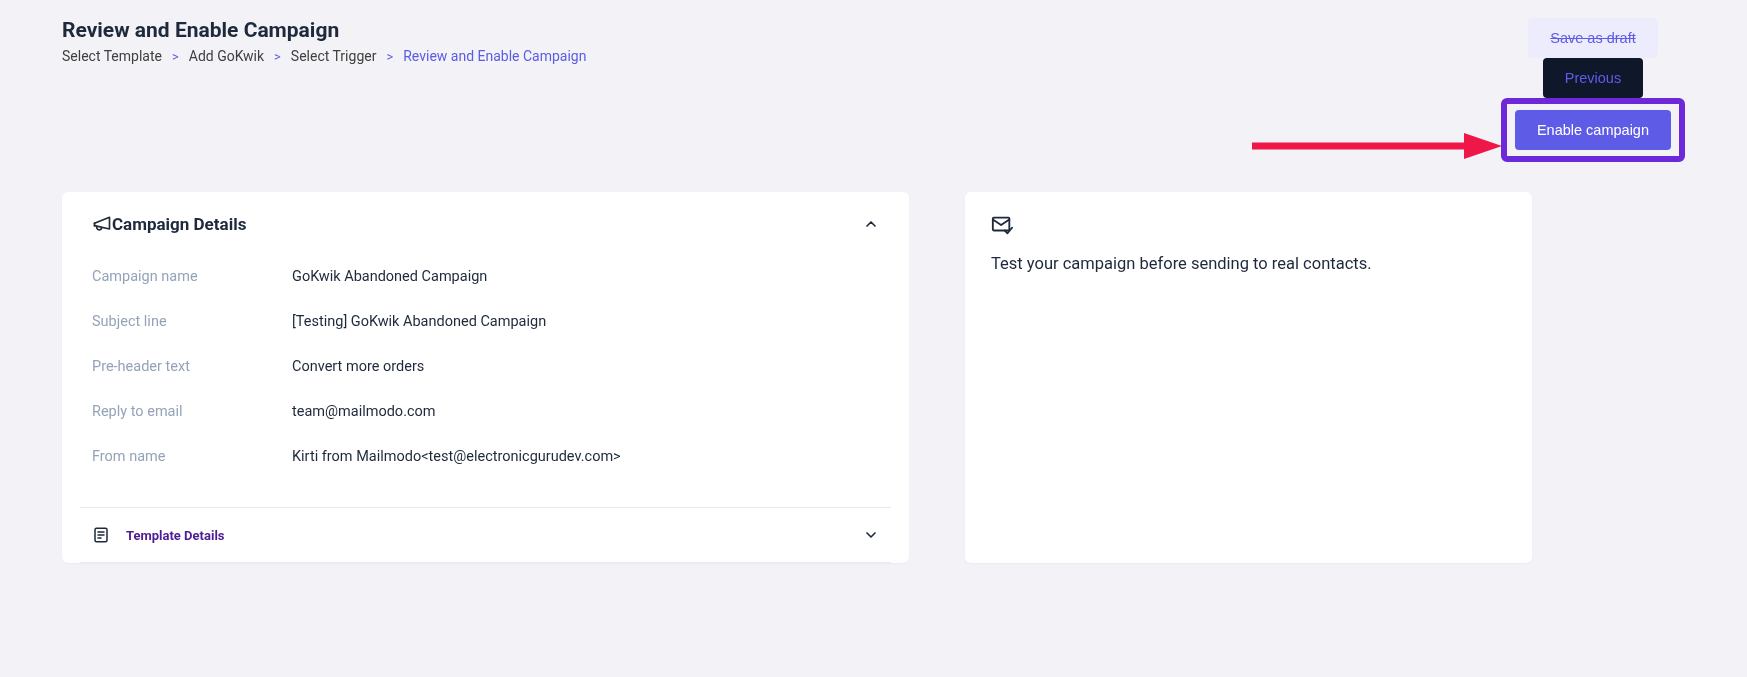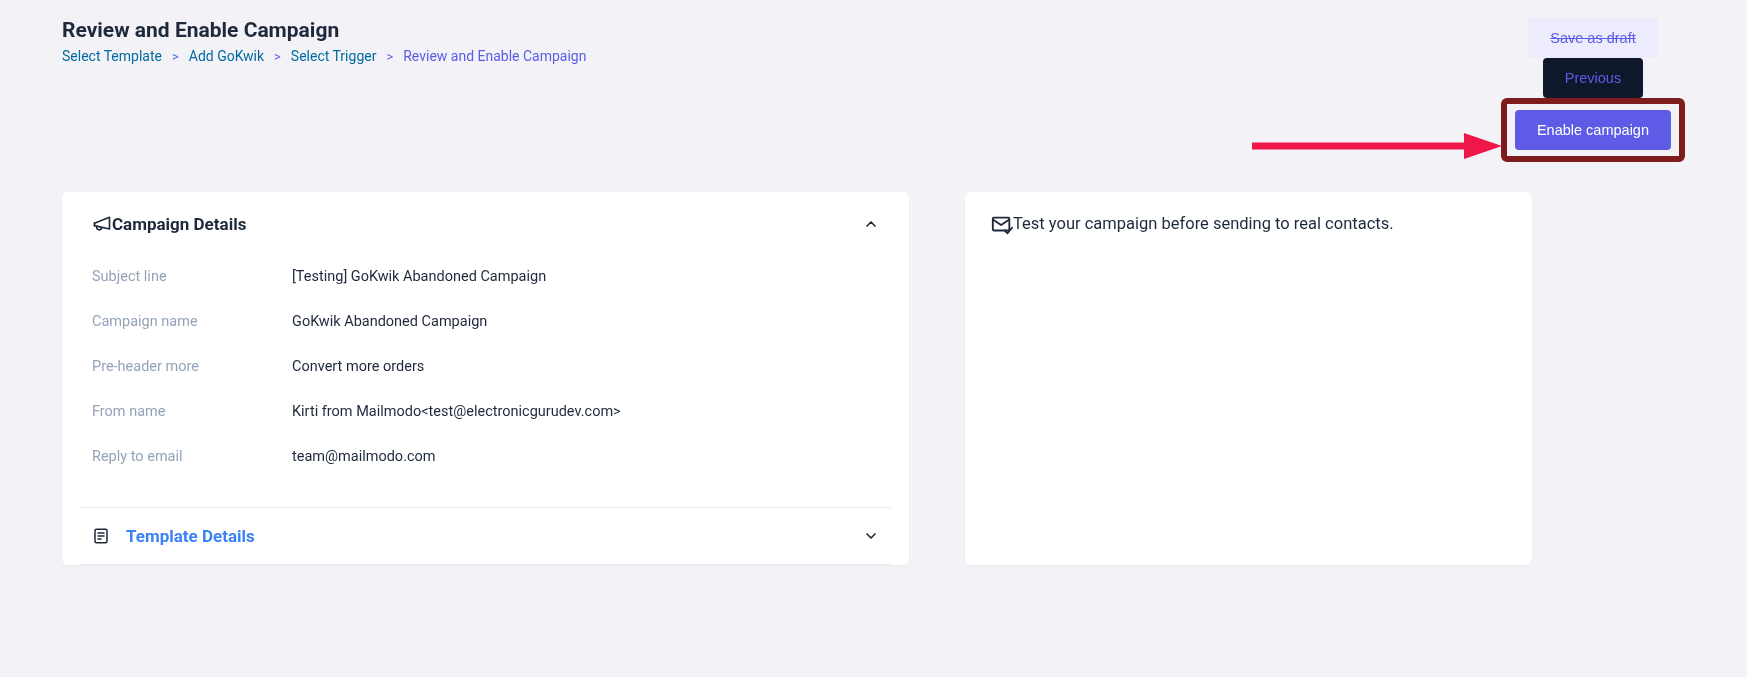--- a/index.html
+++ b/index.html
@@ -23,21 +23,21 @@
       color: #1e293b;
       margin-bottom: 6px;
     }
     .breadcrumb {
       font-size: 14px;
       color: #5a5ce6;
       display: flex;
       align-items: center;
       gap: 10px;
     }
-    .breadcrumb .bc-item { color: #0369a1; }
+    .breadcrumb .bc-item { color: #404040; }
     .breadcrumb .bc-item.current { color: #5a5ce6; }
     .breadcrumb .bc-sep { color: #5a5ce6; font-size: 13px; }
     .actions {
       display: flex;
       align-items: center;
       flex-direction: column;
     }
     .btn {
       font-size: 14.5px;
       padding: 12px 22px;
@@ -53,21 +53,21 @@
     }
     .btn-prev {
       background: #0f172a;
       color: #5e5ce6;
     }
     .btn-enable {
       background: #5e5ce6;
       color: #fff;
     }
     .highlight-box {
-      border: 6px solid #7f1d1d;
+      border: 6px solid #6d28d9;
       border-radius: 6px;
       padding: 6px 8px;
       display: flex;
       align-items: center;
       position: relative;
     }
     .arrow-pointer {
       position: absolute;
       left: -255px;
       top: 27px;
@@ -129,30 +129,32 @@
       margin: 0 18px;
     }
     .collapsed-header {
       display: flex;
       align-items: center;
       gap: 16px;
       padding: 18px 30px 18px 30px;
       cursor: pointer;
     }
     .collapsed-header .title {
-      font-size: 17px;
+      font-size: 13px;
       font-weight: 700;
-      color: #3b82f6;
+      color: #4c1d95;
       flex: 1;
     }
     .right-card {
       width: 567px;
       padding: 22px 26px;
       display: flex;
+      gap: 18px;
       align-items: flex-start;
+      flex-direction: column;
     }
     .test-text {
       font-size: 16.5px;
       color: #1e293b;
       margin-bottom: 8px;
     }
     .test-link {
       font-size: 14.5px;
       color: #5e5ce6;
       cursor: pointer;
@@ -200,38 +202,38 @@
       </span>
       <span class="title">Campaign Details</span>
       <span class="chev">
         <svg width="16" height="16" viewBox="0 0 24 24" fill="none" stroke="#1e293b" stroke-width="2.5" stroke-linecap="round" stroke-linejoin="round">
           <polyline points="18 15 12 9 6 15"></polyline>
         </svg>
       </span>
     </div>
     <div class="details-body">
       <div class="detail-row">
+        <div class="detail-label">Campaign name</div>
+        <div class="detail-value">GoKwik Abandoned Campaign</div>
+      </div>
+      <div class="detail-row">
         <div class="detail-label">Subject line</div>
         <div class="detail-value">[Testing] GoKwik Abandoned Campaign</div>
       </div>
       <div class="detail-row">
-        <div class="detail-label">Campaign name</div>
-        <div class="detail-value">GoKwik Abandoned Campaign</div>
-      </div>
-      <div class="detail-row">
-        <div class="detail-label">Pre-header more</div>
+        <div class="detail-label">Pre-header text</div>
         <div class="detail-value">Convert more orders</div>
+      </div>
+      <div class="detail-row">
+        <div class="detail-label">Reply to email</div>
+        <div class="detail-value">team@mailmodo.com</div>
       </div>
       <div class="detail-row">
         <div class="detail-label">From name</div>
         <div class="detail-value">Kirti from Mailmodo&lt;test@electronicgurudev.com&gt;</div>
-      </div>
-      <div class="detail-row">
-        <div class="detail-label">Reply to email</div>
-        <div class="detail-value">team@mailmodo.com</div>
       </div>
     </div>
 
     <div class="section-divider"></div>
     <div class="collapsed-header">
       <span class="section-icon">
         <svg width="18" height="18" viewBox="0 0 24 24" fill="none" stroke="#1e293b" stroke-width="2" stroke-linecap="round" stroke-linejoin="round">
           <rect x="4" y="3" width="16" height="18" rx="2"></rect>
           <line x1="8" y1="8" x2="16" y2="8"></line>
           <line x1="8" y1="12" x2="16" y2="12"></line>

